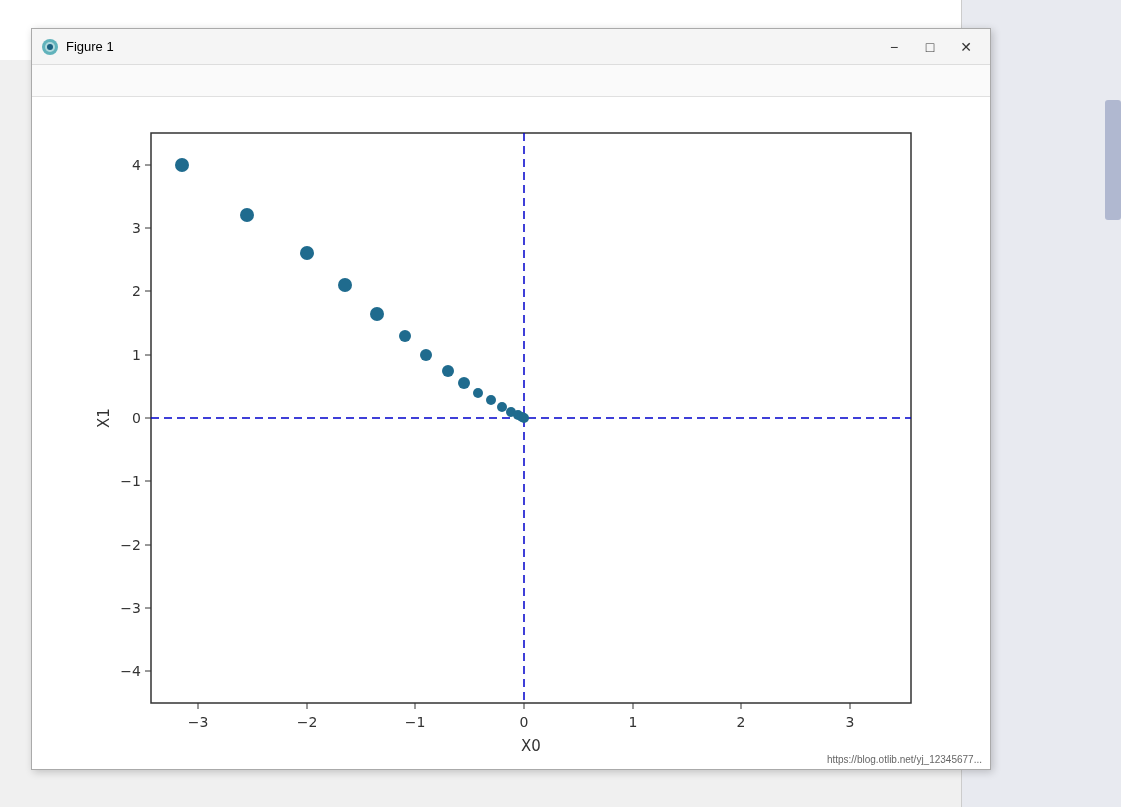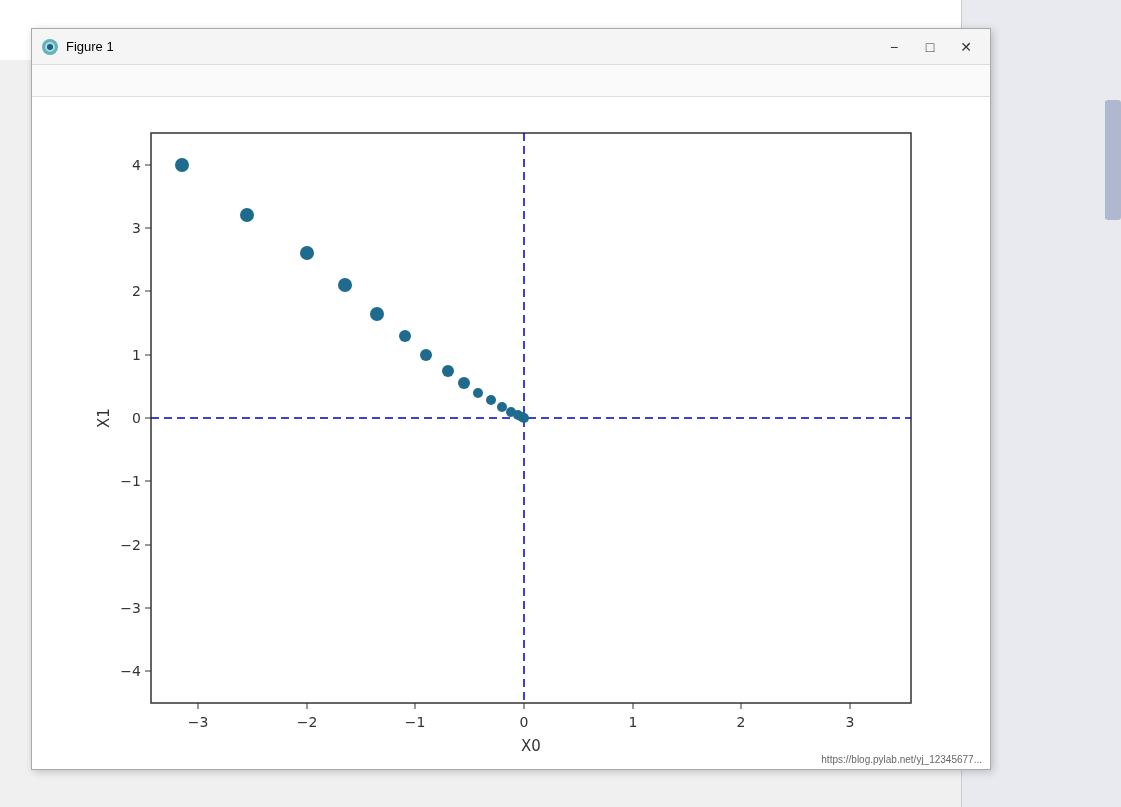--- a/index.html
+++ b/index.html
@@ -268,16 +268,16 @@
       <circle cx="420" cy="299" r="5" fill="#1f6b8e"></circle>
 
       <circle cx="427" cy="302" r="5" fill="#1f6b8e"></circle>
 
       <circle cx="431" cy="304" r="5" fill="#1f6b8e"></circle>
 
       <circle cx="433" cy="305" r="5" fill="#1f6b8e"></circle>
 
     </svg>
 
-    <div class="url-bar">https://blog.pylab.net/yj_12345677...</div>
+    <div class="url-bar">https://blog.otlib.net/yj_12345677...</div>
   </div>
 
 </div>
 
 </body></html>

